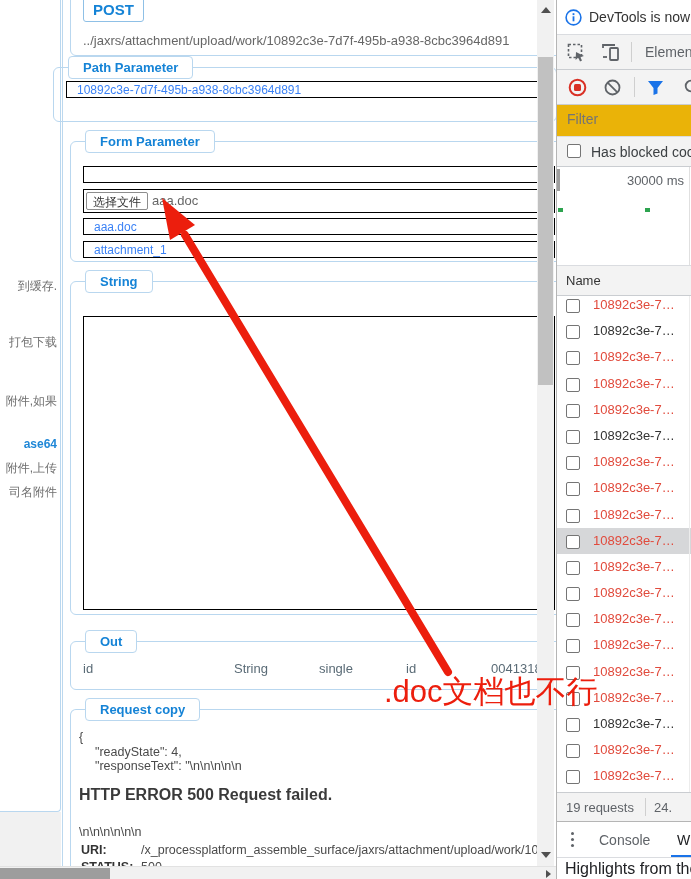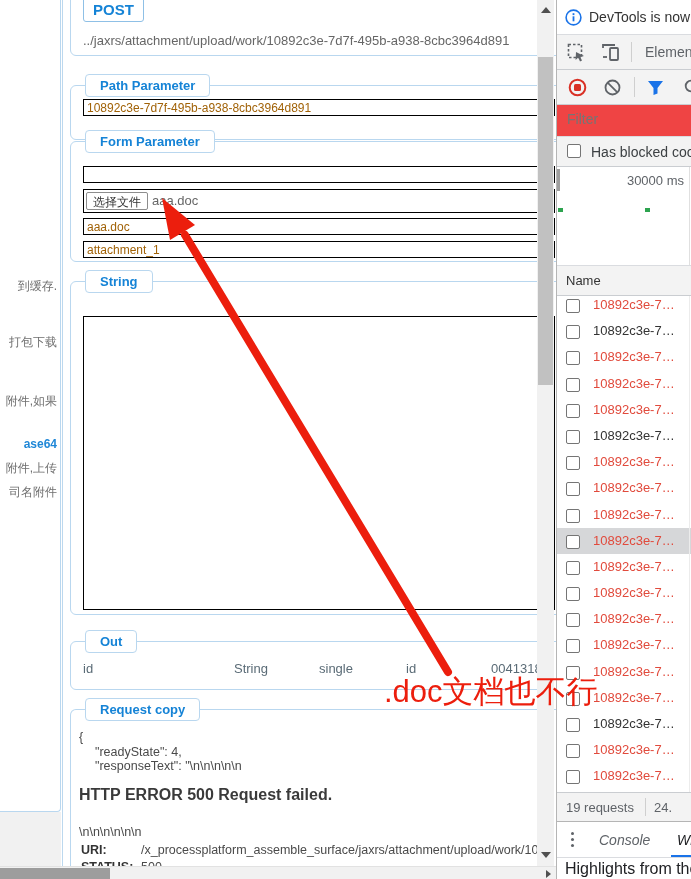--- a/index.html
+++ b/index.html
@@ -14,21 +14,21 @@
   .side-item{position:absolute;right:3px;white-space:nowrap;font-size:12px;color:#6f6f6f;}
   .side-link{color:#1f87d7;font-weight:bold;}
   #sidebar-bottom-fill{left:0;top:812px;width:61px;height:54px;background:#f1f1f1;z-index:2;}
   #main-left-border{left:62px;top:0;width:1px;height:866px;background:#bcd8ee;z-index:1;}
 
   
   .fieldset{position:absolute;border:1px solid #b9d7ef;border-radius:6px;background:transparent;z-index:3;}
   .legend{position:absolute;top:-12px;left:14px;background:#fff;border:1px solid #b9d7ef;
           border-radius:4px;padding:3px 14px;color:#1583d6;font-weight:bold;font-size:13px;white-space:nowrap;}
   .blk-input{position:absolute;border:1px solid #000;background:#fff;height:17px;width:472px;
-             font-size:12px;color:#a16207;padding:0 3px;box-sizing:border-box;border-radius:0;
+             font-size:12px;color:#3b82f6;padding:0 10px;box-sizing:border-box;border-radius:0;
              font-family:"Liberation Sans",sans-serif;}
   #post-badge{left:12px;top:26px;border:1px solid #8fc0e6;border-radius:3px;padding:3px 9px;
               color:#1583d6;font-weight:bold;font-size:15px;background:#fff;}
   #request-url{left:12px;top:62px;font-size:13px;color:#666;white-space:nowrap;}
   #file-box{left:12px;top:47px;width:472px;height:24px;border:1px solid #000;background:#fff;box-sizing:border-box;}
   #file-button{position:absolute;left:2px;top:2px;height:18px;border:1px solid #8d8d8d;border-radius:2px;
                background:#fff;font-size:12px;color:#333;padding:1px 6px;
                font-family:"Liberation Sans",sans-serif;}
   #file-name{position:absolute;left:68px;top:3px;font-size:13px;color:#666;}
   #string-textarea{position:absolute;left:12px;top:34px;width:472px;height:294px;border:1px solid #000;
@@ -52,21 +52,21 @@
   
   #devtools{left:556px;top:0;width:135px;height:879px;background:#fff;border-left:1px solid #b5b5b5;
             z-index:20;overflow:hidden;font-size:13px;color:#333;}
   .dt-row{position:absolute;left:0;width:135px;overflow:hidden;white-space:nowrap;box-sizing:border-box;}
   #dt-infobar{top:0;height:35px;background:#fff;border-bottom:1px solid #dadce0;}
   #dt-infobar-text{position:absolute;left:32px;top:9px;font-size:14px;color:#333;}
   #dt-tabbar{top:35px;height:35px;background:#f3f3f3;border-bottom:1px solid #cacdd1;}
   #dt-elements-label{position:absolute;left:88px;top:9px;font-size:14px;color:#5f6368;}
   #dt-nettools{top:70px;height:35px;background:#f3f3f3;border-bottom:1px solid #cacdd1;}
   .vr{position:absolute;top:7px;width:1px;height:20px;background:#cfcfcf;}
-  #dt-filterrow{top:105px;height:32px;background:#ef4444;border-bottom:1px solid #dadce0;}
+  #dt-filterrow{top:105px;height:32px;background:#eab308;border-bottom:1px solid #dadce0;}
   #dt-filter-input{position:absolute;left:8px;top:5px;width:120px;border:none;outline:none;font-size:14px;
                    color:#333;background:transparent;font-family:"Liberation Sans",sans-serif;}
   #dt-blockedrow{top:137px;height:30px;background:#f3f3f3;border-bottom:1px solid #cacdd1;}
   .dt-checkbox{position:absolute;width:12px;height:12px;border:1.5px solid #757575;border-radius:2px;background:#fff;}
   #dt-blocked-label{position:absolute;left:34px;top:7px;font-size:14px;color:#3c4043;}
   #dt-timeline{top:167px;height:99px;background:#fff;border-bottom:1px solid #dadce0;}
   #dt-ms{position:absolute;right:8px;top:6px;font-size:13px;color:#5f6368;}
   #dt-grid{position:absolute;left:132px;top:0;width:1px;height:99px;background:#e0e0e0;}
   #dt-tlbar{position:absolute;left:0;top:2px;width:3px;height:22px;background:#9e9e9e;}
   .green-dot{position:absolute;top:41px;width:5px;height:4px;background:#2da34f;}
@@ -77,21 +77,21 @@
   .net-row{position:relative;height:26.2px;}
   .net-row.selected{background:#d6d7d9;}
   .net-check{position:absolute;left:9px;top:7px;width:12px;height:12px;border:1.5px solid #757575;
              border-radius:2px;background:#fff;}
   .net-label{position:absolute;left:36px;top:5px;font-size:13px;}
   .net-label.error{color:#e14a3c;}
   .net-label.ok{color:#333;}
   #dt-statusbar{top:792px;height:29px;background:#f3f3f3;border-top:1px solid #cacdd1;color:#5f6368;}
   #dt-req-count{position:absolute;left:9px;top:7px;}
   #dt-transferred{position:absolute;left:97px;top:7px;}
-  #dt-drawer{top:821px;height:36px;background:#fff;border-top:1px solid #b5b5b5;font-style:italic;}
+  #dt-drawer{top:821px;height:36px;background:#fff;border-top:1px solid #b5b5b5;}
   #dt-console-label{position:absolute;left:42px;top:10px;font-size:14px;color:#5f6368;}
   #dt-whatsnew-label{position:absolute;left:120px;top:10px;font-size:14px;color:#202124;}
   #dt-whatsnew-underline{position:absolute;left:114px;top:33px;width:21px;height:3px;background:#1a73e8;}
   #dt-highlights{top:857px;height:22px;background:#fff;border-top:1px solid #dadce0;}
   #dt-highlights-text{position:absolute;left:8px;top:2px;font-size:16px;color:#202124;}
   .dots{position:absolute;left:14px;top:10px;width:3px;height:3px;background:#5f6368;border-radius:50%;
         box-shadow:0 6px 0 #5f6368,0 12px 0 #5f6368;}
 
   
   #annotation-svg{left:0;top:0;width:691px;height:879px;z-index:50;pointer-events:none;}
@@ -110,21 +110,21 @@
   <span class="side-item" style="top:484px">司名附件</span>
 </div>
 <div id="sidebar-bottom-fill" class="abs"></div>
 <div id="main-left-border" class="abs"></div>
 
 <div class="fieldset" style="left:70px;top:-30px;width:502px;height:84px;">
   <span id="post-badge" class="abs">POST</span>
   <span id="request-url" class="abs">../jaxrs/attachment/upload/work/10892c3e-7d7f-495b-a938-8cbc3964d891</span>
 </div>
 
-<div class="fieldset" style="left:70px;top:67px;width:502px;height:53px;margin-top:18px;">
+<div class="fieldset" style="left:53px;top:67px;width:502px;height:53px;">
   <span class="legend">Path Parameter</span>
   <input class="blk-input" style="left: 12px; top: 13px;" value="10892c3e-7d7f-495b-a938-8cbc3964d891">
 </div>
 
 <div class="fieldset" style="left:70px;top:141px;width:502px;height:119px;">
   <span class="legend">Form Parameter</span>
   <input class="blk-input" style="left: 12px; top: 24px;" value="">
   <div id="file-box" class="abs">
     <button id="file-button">选择文件</button>
     <span id="file-name">aaa.doc</span>

